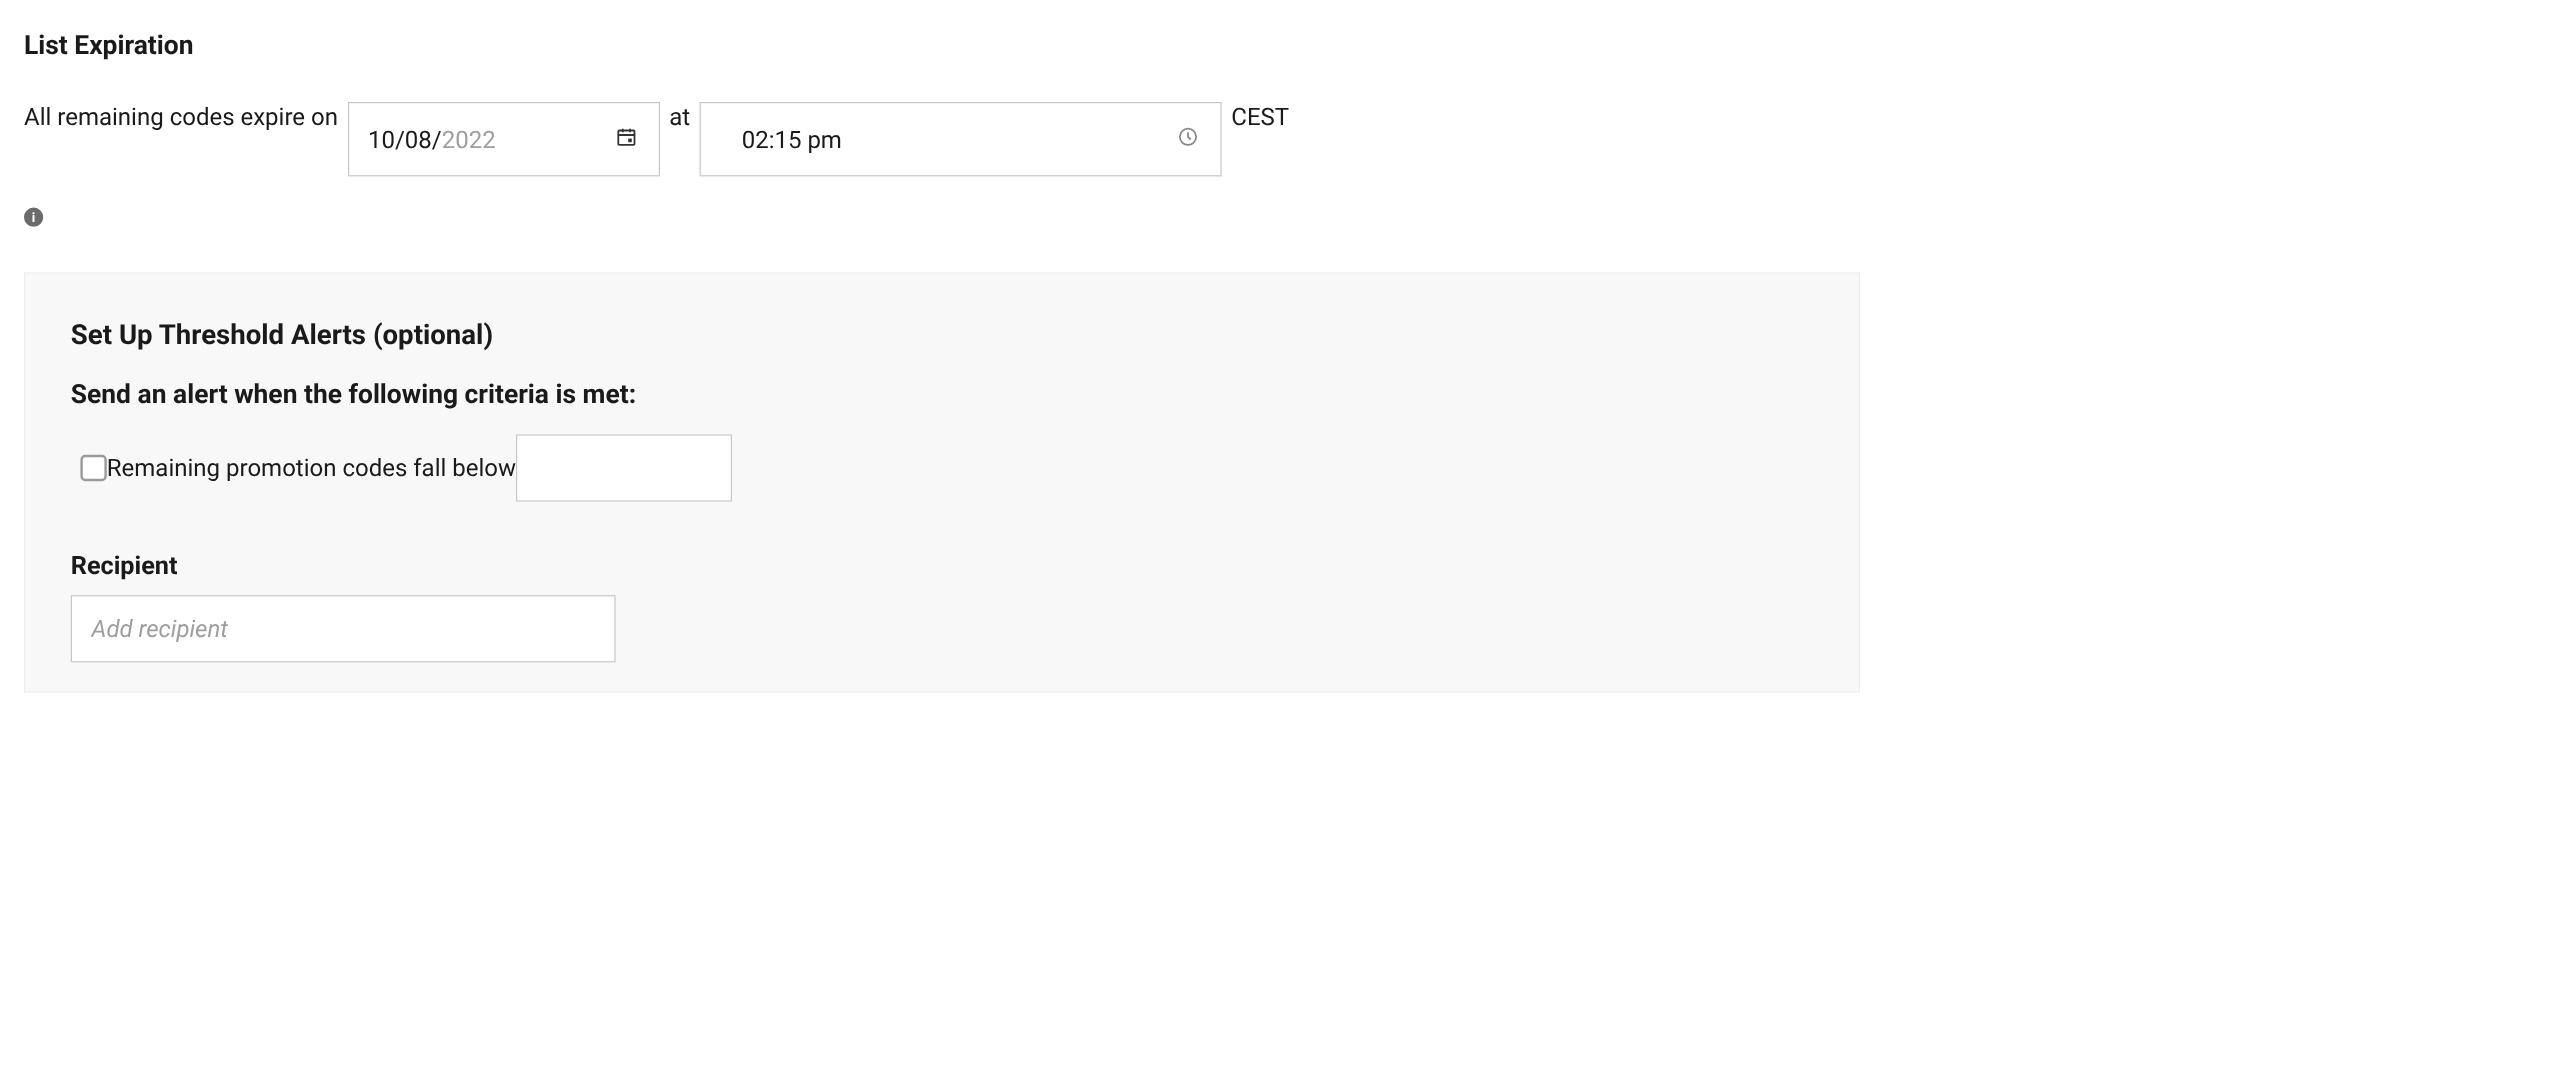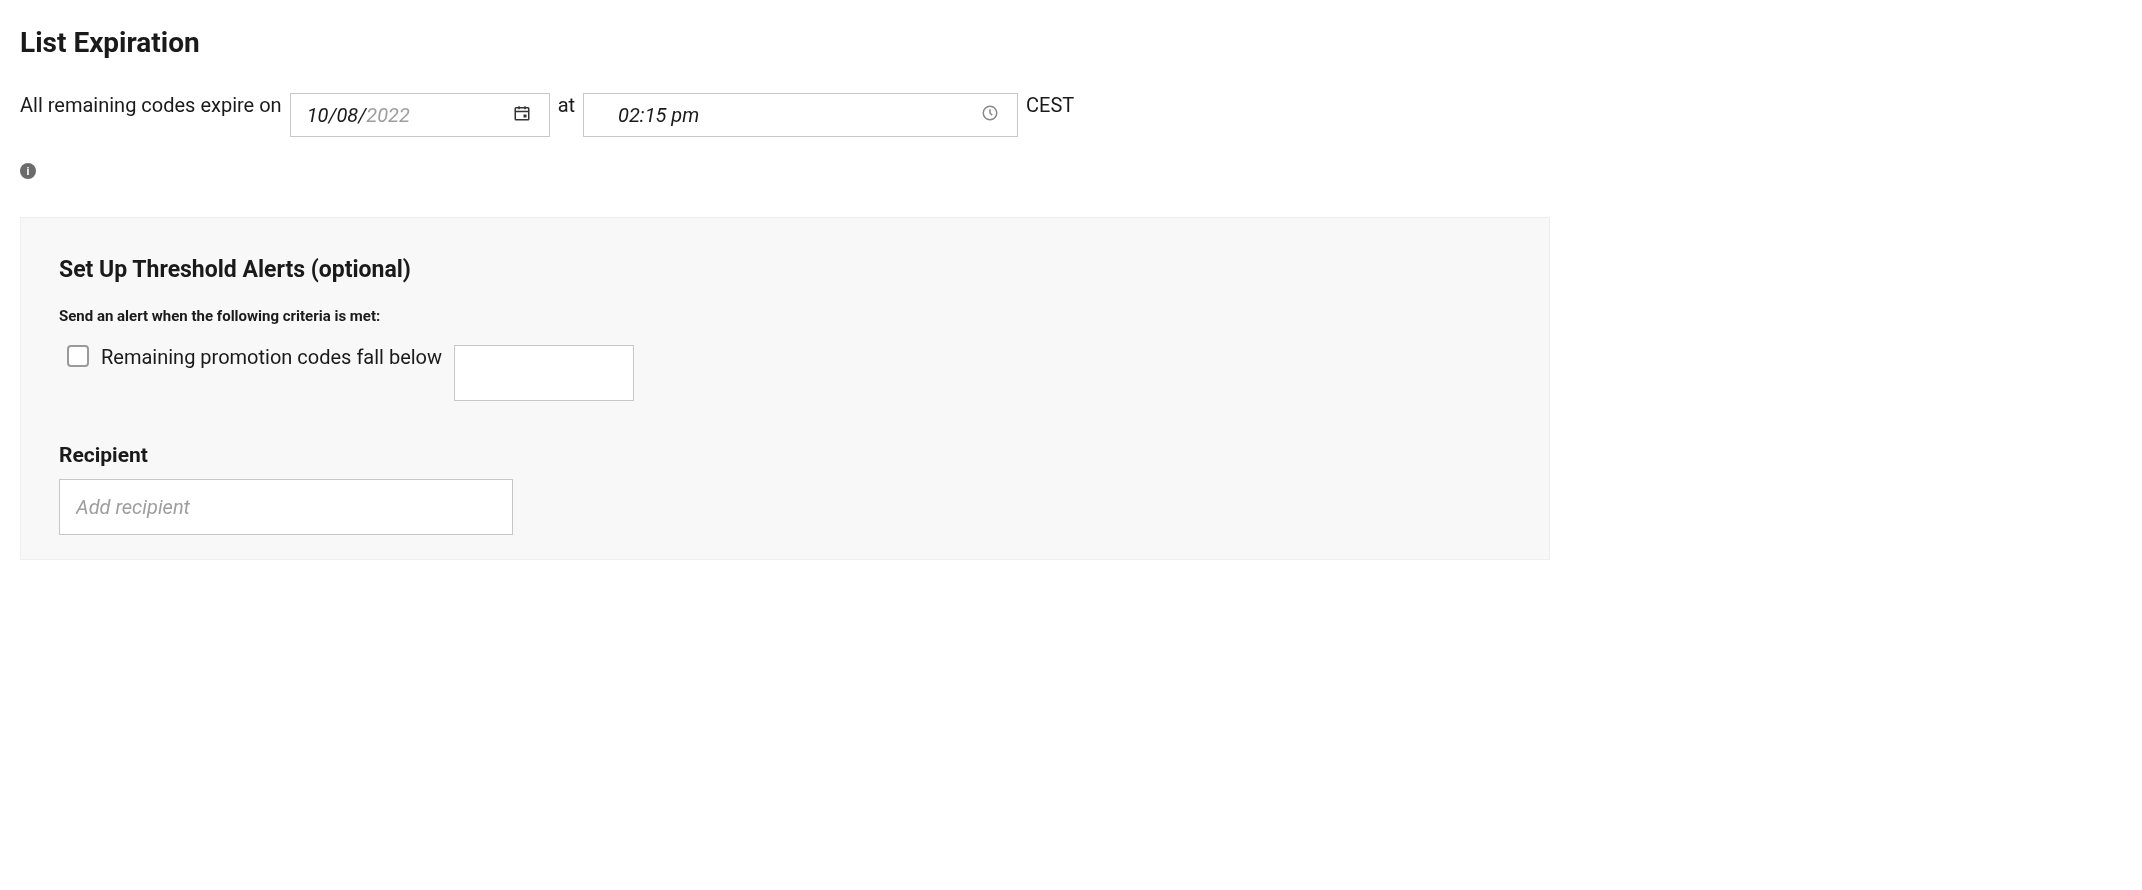--- a/index.html
+++ b/index.html
@@ -8,45 +8,44 @@
       padding: 0;
       font-family: -apple-system, BlinkMacSystemFont, "Segoe UI", Roboto, Helvetica, Arial, sans-serif;
     }
     body {
       background: #fff;
       padding: 26px 20px;
       color: #1a1a1a;
       font-size: 20px;
     }
     .section-title {
-      font-size: 28px;
+      font-size: 22px;
       font-weight: 700;
       color: #1a1a1a;
       margin-bottom: 34px;
     }
     .row {
       display: flex;
       align-items: flex-start;
       gap: 8px;
       flex-wrap: wrap;
     }
     .label-text {
       color: #1a1a1a;
     }
     .input-box {
       border: 1px solid #c7c7c7;
       background: #fff;
-      height: 44px;
+      height: 62px;
       padding: 0 16px;
       font-size: 20px;
       color: #1a1a1a;
       display: flex;
       align-items: center;
       position: relative;
-      font-style: italic;
     }
     .date-input {
       width: 260px;
     }
     .time-input {
       width: 435px;
       padding-left: 34px;
     }
     .date-input .date-value .muted {
       color: #9e9e9e;
@@ -91,27 +90,27 @@
       margin-top: 38px;
       width: 1530px;
       max-width: 100%;
     }
     .threshold-title {
       font-size: 23px;
       font-weight: 700;
       margin-bottom: 24px;
     }
     .subheading {
-      font-size: 15px;
+      font-size: 22px;
       font-weight: 700;
       margin-bottom: 20px;
     }
     .check-row {
       display: flex;
-      gap: 12px;
+      align-items: center;
       margin-bottom: 12px;
       margin-left: 8px;
     }
     .checkbox {
       width: 22px;
       height: 22px;
       border: 2px solid #9a9a9a;
       border-radius: 4px;
       background: #fff;
       cursor: pointer;

